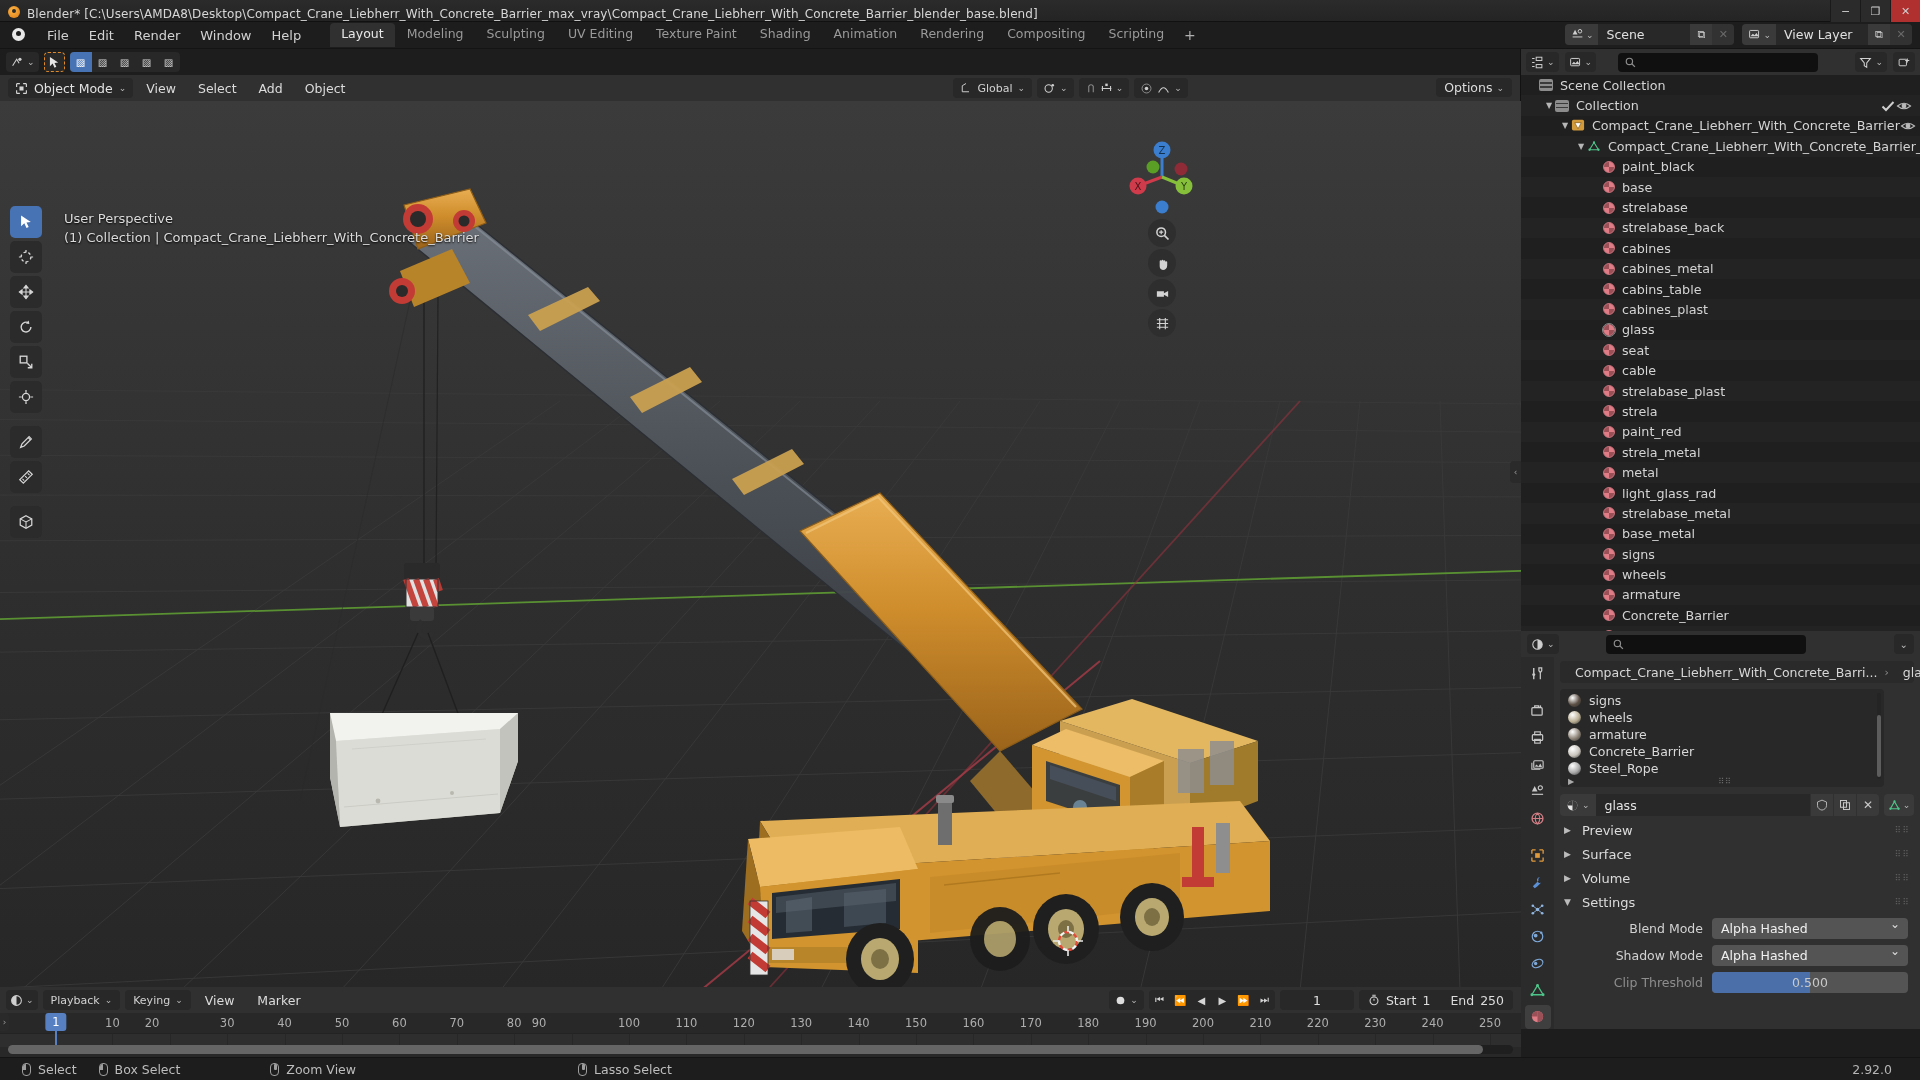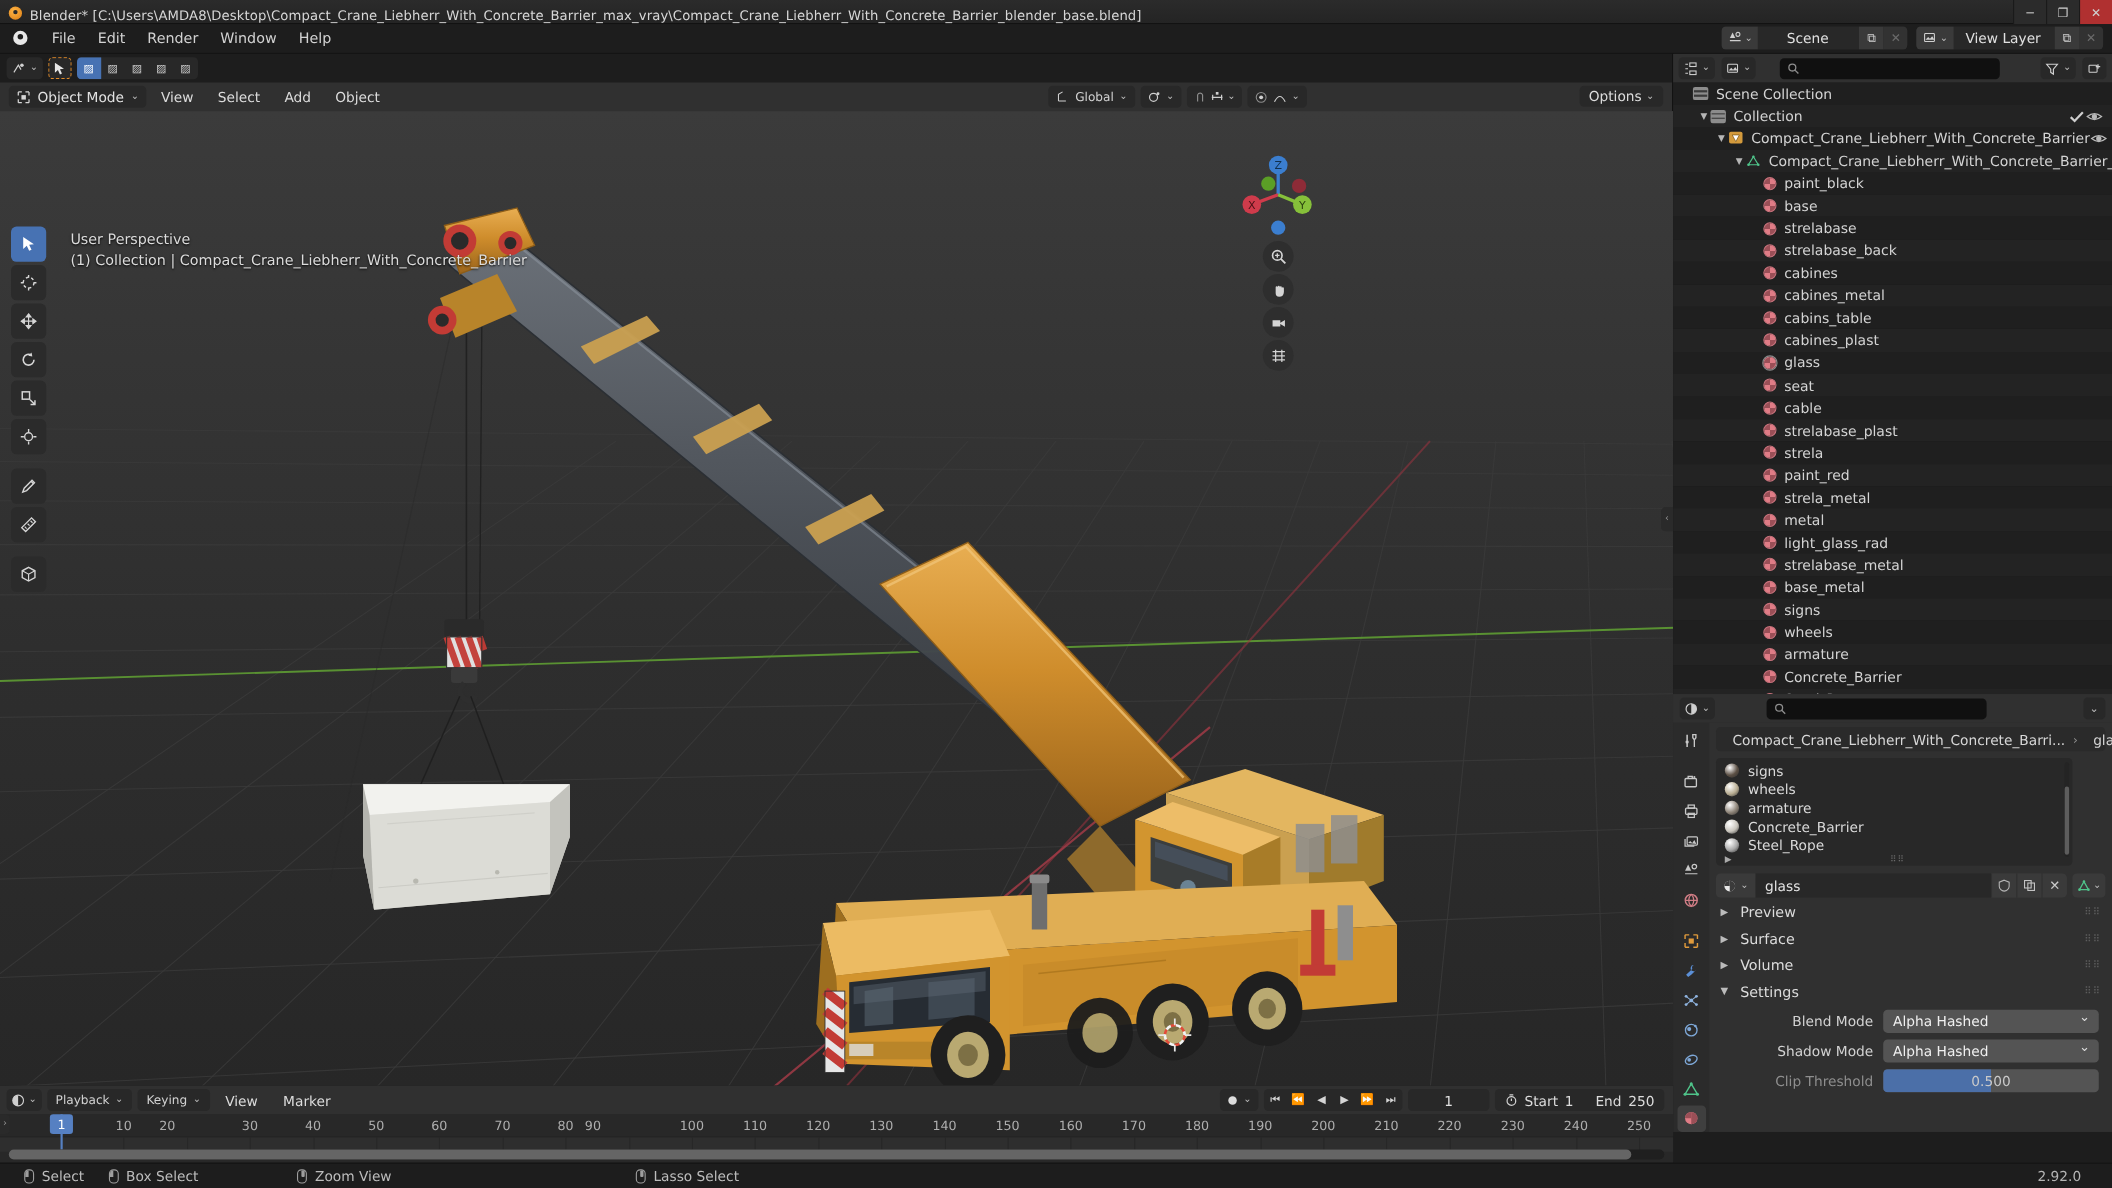--- a/index.html
+++ b/index.html
@@ -31,21 +31,21 @@
   .tb-btns { position:absolute; right:0; top:0; height:22px; display:flex; }
   .tb-btn {
     width:30px; height:22px; display:flex; align-items:center; justify-content:center;
     color:#cfcfcf; font-size:11px; background:#2b2b2b; border-left:1px solid #1a1a1a;
   }
   .tb-btn.close { background:#b03030; }
 
   
   .topbar {
     position:absolute; left:0; top:22px; width:1920px; height:27px;
-    background:#1d1d1d; display:flex; align-items:center; border-bottom:1px solid #141414;text-align:center;
+    background:#1d1d1d; display:flex; align-items:center; border-bottom:1px solid #141414;
   }
   .blender-logo { width:26px; height:20px; margin-left:6px; position:relative; }
   .blender-logo b {
     position:absolute; left:6px; top:3px; width:13px; height:13px; border-radius:50%;
     background:#e8e8e8; display:block;
   }
   .blender-logo b:after{
     content:""; position:absolute; left:4px; top:3px; width:5px;height:5px;border-radius:50%;background:#1d1d1d;
   }
   .menu { display:flex; align-items:center; gap:2px; margin-left:6px; }
@@ -252,20 +252,33 @@
     <div class="blender-logo">
         <b></b>
       </div>
     <div class="menu">
       <div class="menu-item">File</div>
       <div class="menu-item">Edit</div>
       <div class="menu-item">Render</div>
       <div class="menu-item">Window</div>
       <div class="menu-item">Help</div>
     </div>
+    <div class="ws-tabs">
+      <div class="ws-tab active">Layout</div>
+      <div class="ws-tab">Modeling</div>
+      <div class="ws-tab">Sculpting</div>
+      <div class="ws-tab">UV Editing</div>
+      <div class="ws-tab">Texture Paint</div>
+      <div class="ws-tab">Shading</div>
+      <div class="ws-tab">Animation</div>
+      <div class="ws-tab">Rendering</div>
+      <div class="ws-tab">Compositing</div>
+      <div class="ws-tab">Scripting</div>
+      <div class="ws-add">+</div>
+    </div>
 
     <div class="scene-block">
       <div class="field-group">
         <div class="fg-icon">
           <svg width="13" height="13" viewBox="0 0 16 16">
               <path d="M5 2 L8 8 L2 8 Z" fill="#cfcfcf"></path>
               <circle cx="11" cy="4" r="2.2" fill="none" stroke="#cfcfcf" stroke-width="1.2"></circle>
               <path d="M2 11 h12" stroke="#cfcfcf" stroke-width="1.2"></path>
             </svg>
           <span style="font-size:9px;color:#bbb;">⌄</span>

